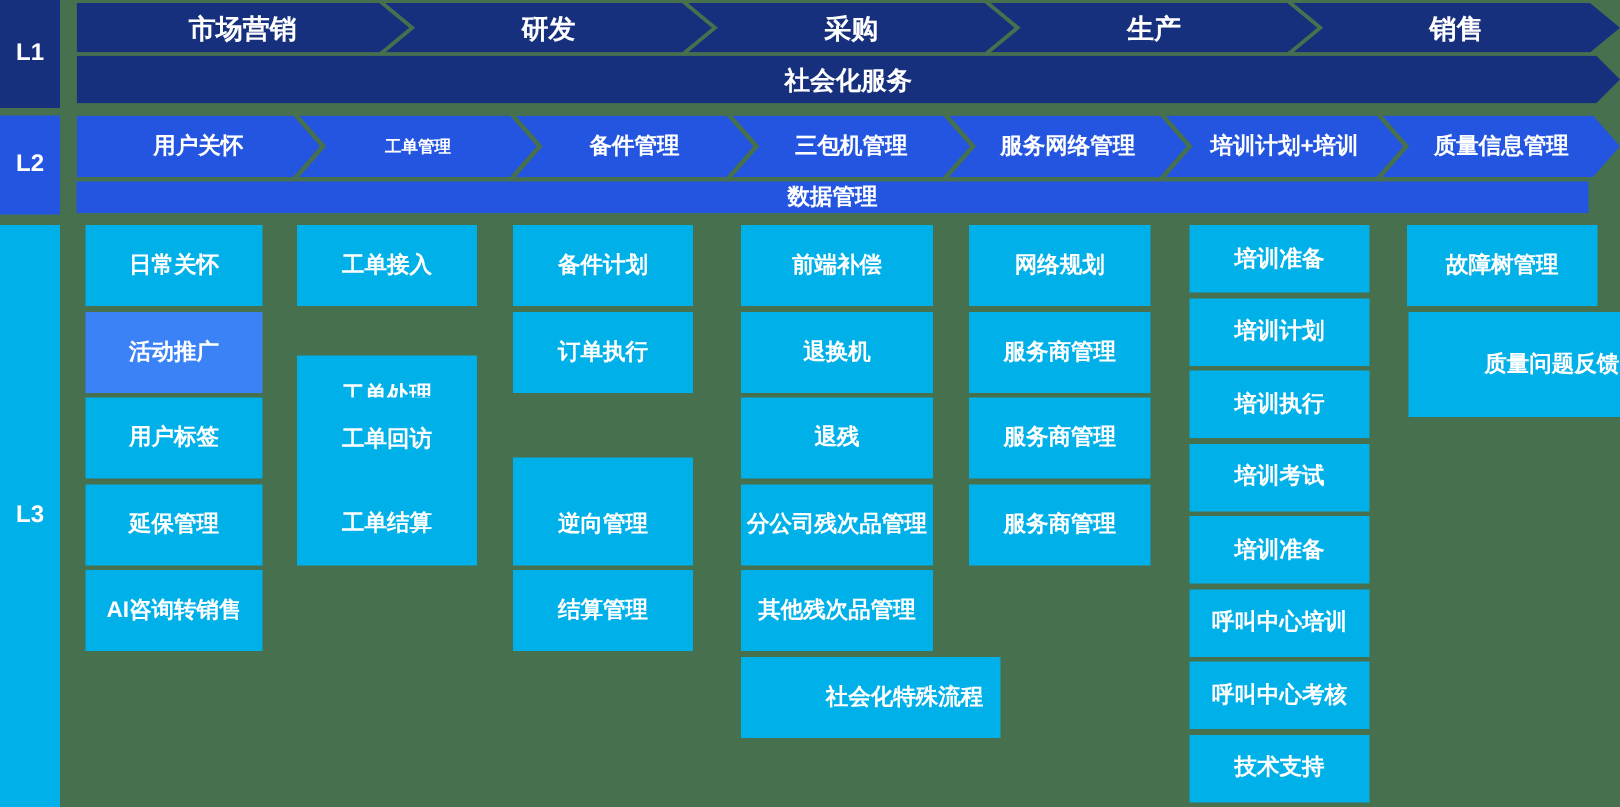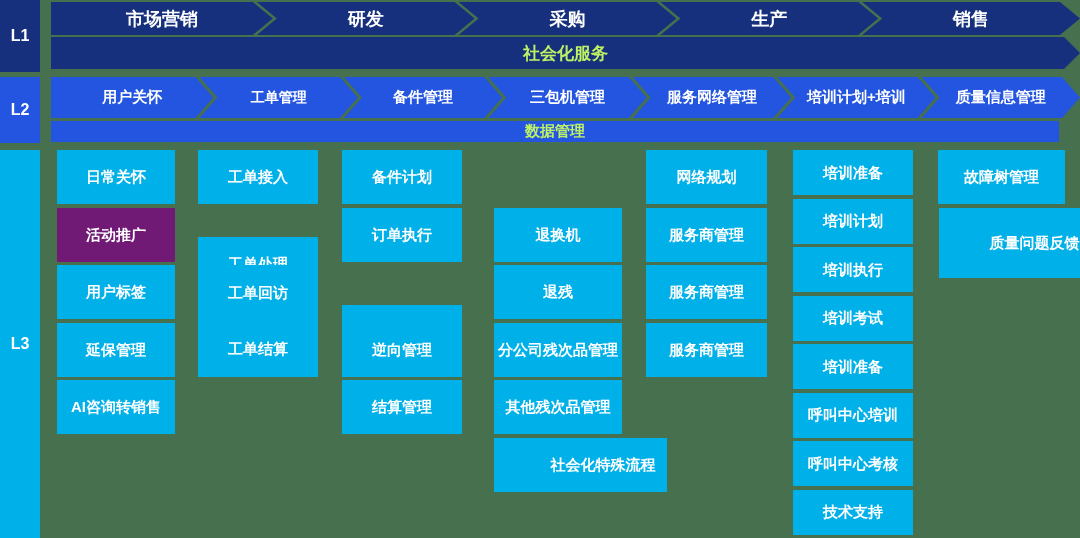--- a/index.html
+++ b/index.html
@@ -3,21 +3,21 @@
 <meta charset="utf-8">
 <style>
   html,body{margin:0;padding:0;background:#ffffff;}
   body{font-family:"Liberation Sans","DejaVu Sans",sans-serif;}
   #canvas{position:relative;width:1080px;height:538px;background:#47704E;overflow:hidden;}
   .side-label{position:absolute;left:0;width:40px;display:flex;align-items:center;justify-content:center;
     color:#fff;font-weight:700;font-size:16px;}
   .chev{position:absolute;display:flex;align-items:center;justify-content:center;
     color:#fff;font-weight:700;white-space:nowrap;}
   .band{position:absolute;display:flex;align-items:center;justify-content:center;
-    color:#bef264;font-weight:700;}
+    color:#ffffff;font-weight:700;}
   .l3box{position:absolute;display:flex;align-items:center;justify-content:center;
     color:#fff;font-weight:700;font-size:15px;text-align:center;line-height:1.15;}
   .l3box.merged{flex-direction:column;}
   .l3box.merged span{flex:1;display:flex;align-items:center;justify-content:center;width:100%;}
 </style>
 </head>
 <body>
 
 <div id="canvas">
   <div class="side-label" id="lab-l1" style="top: 0px; height: 72px; background: rgb(22, 48, 125);">L1</div>
@@ -29,42 +29,43 @@
 
   <div id="l1-row"></div>
   <div id="l2-row"></div>
   <div id="l3-grid"></div>
 <div class="chev" style="left: 51px; top: 2px; width: 221.8px; height: 33px; background: rgb(22, 48, 125); font-size: 18px; clip-path: polygon(0px 0px, 201.8px 0px, 100% 50%, 201.8px 100%, 0px 100%);">市场营销</div>
     <div class="chev" style="left: 256.8px; top: 2px; width: 217.8px; height: 33px; background: rgb(22, 48, 125); font-size: 18px; clip-path: polygon(0px 0px, 197.8px 0px, 100% 50%, 197.8px 100%, 0px 100%, 20px 50%);">研发</div>
     <div class="chev" style="left: 458.6px; top: 2px; width: 217.8px; height: 33px; background: rgb(22, 48, 125); font-size: 18px; clip-path: polygon(0px 0px, 197.8px 0px, 100% 50%, 197.8px 100%, 0px 100%, 20px 50%);">采购</div>
     <div class="chev" style="left: 660.4px; top: 2px; width: 217.8px; height: 33px; background: rgb(22, 48, 125); font-size: 18px; clip-path: polygon(0px 0px, 197.8px 0px, 100% 50%, 197.8px 100%, 0px 100%, 20px 50%);">生产</div>
     <div class="chev" style="left: 862.2px; top: 2px; width: 217.8px; height: 33px; background: rgb(22, 48, 125); font-size: 18px; clip-path: polygon(0px 0px, 197.8px 0px, 100% 50%, 197.8px 100%, 0px 100%, 20px 50%);">销售</div>
     <div class="chev" style="left: 51px; top: 77px; width: 162.429px; height: 41px; background: rgb(36, 85, 224); font-size: 15px; clip-path: polygon(0px 0px, 144.429px 0px, 100% 50%, 144.429px 100%, 0px 100%);">用户关怀</div>
-    <div class="chev" style="left: 199.429px; top: 77px; width: 158.429px; height: 41px; background: rgb(36, 85, 224); font-size: 14px; clip-path: polygon(0px 0px, 140.429px 0px, 100% 50%, 140.429px 100%, 0px 100%, 18px 50%);">工单管理</div>
+    <div class="chev" style="left: 199.429px; top: 77px; width: 158.429px; height: 41px; background: rgb(36, 85, 224); font-size: 11px; clip-path: polygon(0px 0px, 140.429px 0px, 100% 50%, 140.429px 100%, 0px 100%, 18px 50%);">工单管理</div>
     <div class="chev" style="left: 343.857px; top: 77px; width: 158.429px; height: 41px; background: rgb(36, 85, 224); font-size: 15px; clip-path: polygon(0px 0px, 140.429px 0px, 100% 50%, 140.429px 100%, 0px 100%, 18px 50%);">备件管理</div>
     <div class="chev" style="left: 488.286px; top: 77px; width: 158.429px; height: 41px; background: rgb(36, 85, 224); font-size: 15px; clip-path: polygon(0px 0px, 140.429px 0px, 100% 50%, 140.429px 100%, 0px 100%, 18px 50%);">三包机管理</div>
     <div class="chev" style="left: 632.714px; top: 77px; width: 158.429px; height: 41px; background: rgb(36, 85, 224); font-size: 15px; clip-path: polygon(0px 0px, 140.429px 0px, 100% 50%, 140.429px 100%, 0px 100%, 18px 50%);">服务网络管理</div>
     <div class="chev" style="left: 777.143px; top: 77px; width: 158.429px; height: 41px; background: rgb(36, 85, 224); font-size: 15px; clip-path: polygon(0px 0px, 140.429px 0px, 100% 50%, 140.429px 100%, 0px 100%, 18px 50%);">培训计划+培训</div>
     <div class="chev" style="left: 921.571px; top: 77px; width: 158.429px; height: 41px; background: rgb(36, 85, 224); font-size: 15px; clip-path: polygon(0px 0px, 140.429px 0px, 100% 50%, 140.429px 100%, 0px 100%, 18px 50%);">质量信息管理</div>
     <div class="l3box" style="left: 57px; top: 150px; width: 118px; height: 54px; background: rgb(0, 176, 232);">日常关怀</div>
-    <div class="l3box" style="left: 57px; top: 207.5px; width: 118px; height: 54px; background: #701a75;">活动推广</div>
+    <div class="l3box" style="left: 57px; top: 207.5px; width: 118px; height: 54px; background: #3b82f6;">活动推广</div>
     <div class="l3box" style="left: 57px; top: 265px; width: 118px; height: 54px; background: rgb(0, 176, 232);">用户标签</div>
     <div class="l3box" style="left: 57px; top: 322.5px; width: 118px; height: 54px; background: rgb(0, 176, 232);">延保管理</div>
     <div class="l3box" style="left: 57px; top: 380px; width: 118px; height: 54px; background: rgb(0, 176, 232);">AI咨询转销售</div>
     <div class="l3box" style="left: 198px; top: 150px; width: 120px; height: 54px; background: rgb(0, 176, 232);">工单接入</div>
     <div class="l3box" style="left: 198px; top: 207.5px; width: 120px; height: 54px; background: rgb(0, 176, 232); margin-top: 29px;">工单处理</div>
     <div class="l3box merged" style="left: 198px; top: 265px; width: 120px; height: 111.5px; background: rgb(0, 176, 232);">
       <span>工单回访</span>
       <span>工单结算</span>
     </div>
     <div class="l3box" style="left: 342px; top: 150px; width: 120px; height: 54px; background: rgb(0, 176, 232);">备件计划</div>
     <div class="l3box" style="left: 342px; top: 207.5px; width: 120px; height: 54px; background: rgb(0, 176, 232);">订单执行</div>
     <div class="l3box" style="left: 342px; top: 265px; width: 120px; height: 54px; background: rgb(0, 176, 232); margin-top: 40px;">仓储管理</div>
     <div class="l3box" style="left: 342px; top: 322.5px; width: 120px; height: 54px; background: rgb(0, 176, 232);">逆向管理</div>
     <div class="l3box" style="left: 342px; top: 380px; width: 120px; height: 54px; background: rgb(0, 176, 232);">结算管理</div>
+    <div class="l3box" style="left: 494px; top: 150px; width: 128px; height: 54px; background: rgb(0, 176, 232);">前端补偿</div>
     <div class="l3box" style="left: 494px; top: 207.5px; width: 128px; height: 54px; background: rgb(0, 176, 232);">退换机</div>
     <div class="l3box" style="left: 494px; top: 265px; width: 128px; height: 54px; background: rgb(0, 176, 232);">退残</div>
     <div class="l3box" style="left: 494px; top: 322.5px; width: 128px; height: 54px; background: rgb(0, 176, 232);">分公司残次品管理</div>
     <div class="l3box" style="left: 494px; top: 380px; width: 128px; height: 54px; background: rgb(0, 176, 232);">其他残次品管理</div>
     <div class="l3box" style="left: 494px; top: 437.5px; width: 128px; height: 54px; background: rgb(0, 176, 232); padding-left: 45px;">社会化特殊流程</div>
     <div class="l3box" style="left: 646px; top: 150px; width: 121px; height: 54px; background: rgb(0, 176, 232);">网络规划</div>
     <div class="l3box" style="left: 646px; top: 207.5px; width: 121px; height: 54px; background: rgb(0, 176, 232);">服务商管理</div>
     <div class="l3box" style="left: 646px; top: 265px; width: 121px; height: 54px; background: rgb(0, 176, 232);">服务商管理</div>
     <div class="l3box" style="left: 646px; top: 322.5px; width: 121px; height: 54px; background: rgb(0, 176, 232);">服务商管理</div>
     <div class="l3box" style="left: 793px; top: 150px; width: 120px; height: 45px; background: rgb(0, 176, 232);">培训准备</div>

